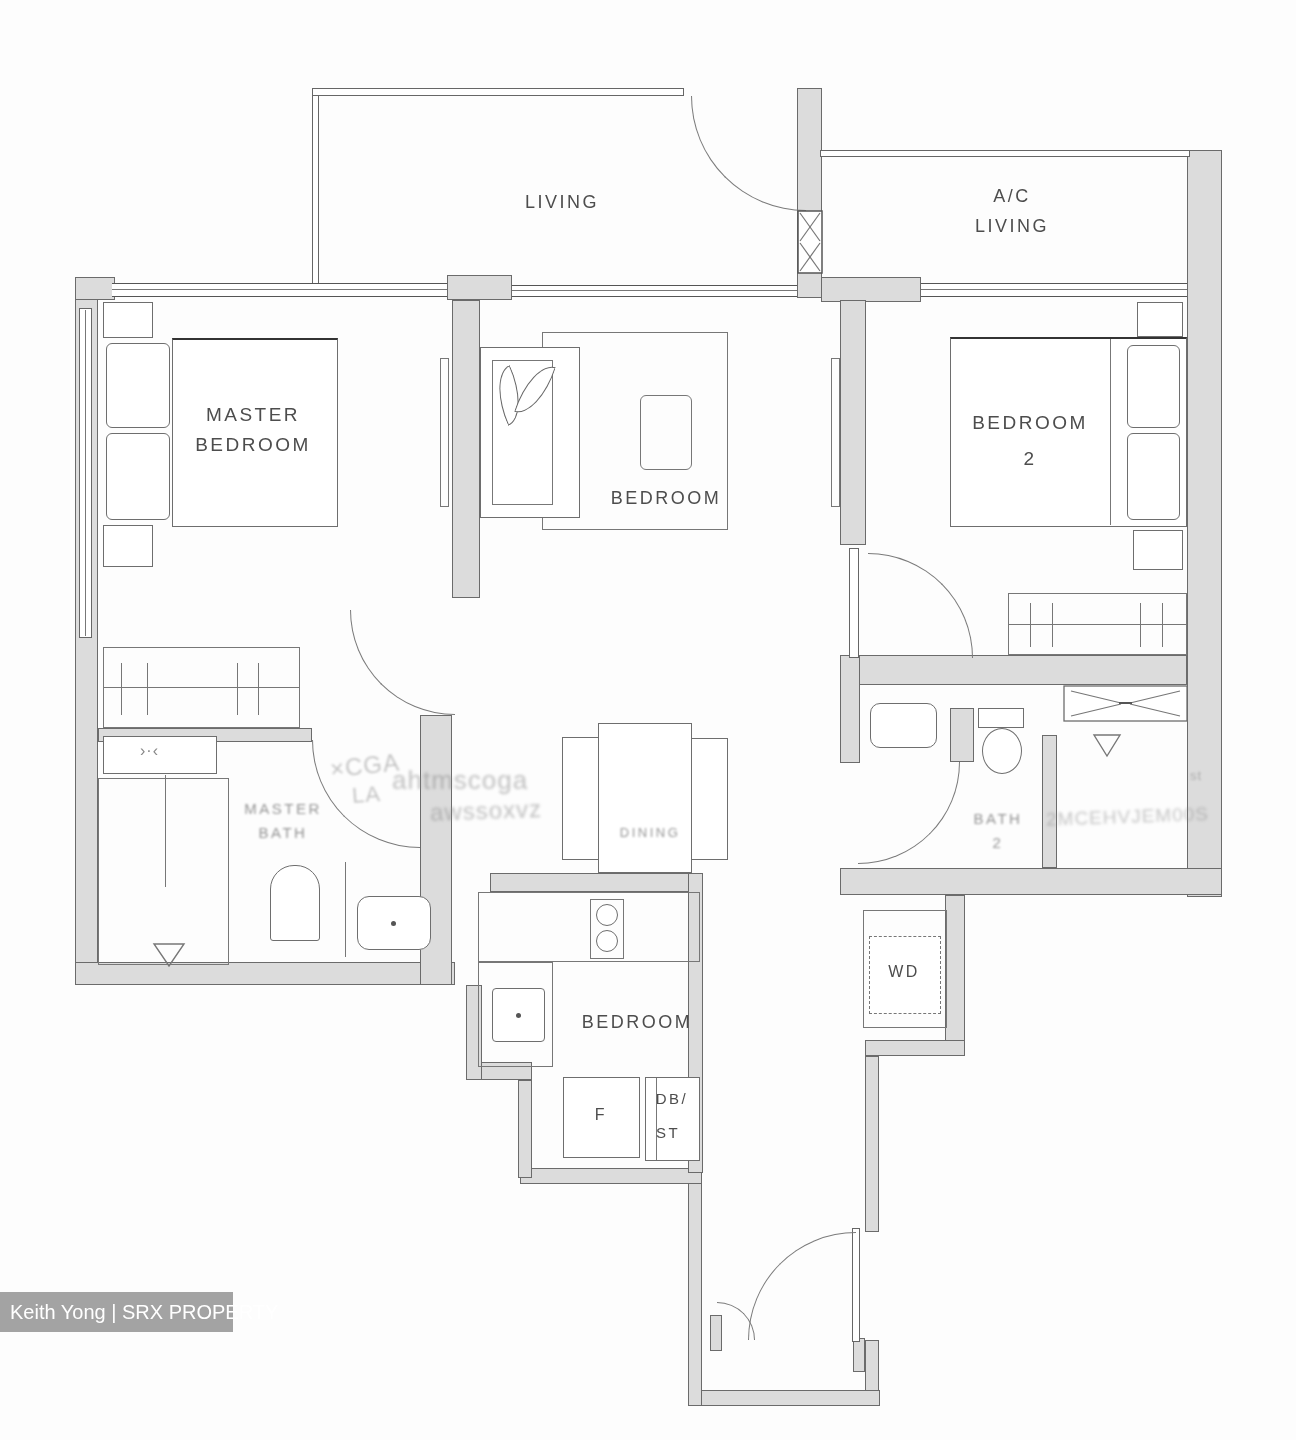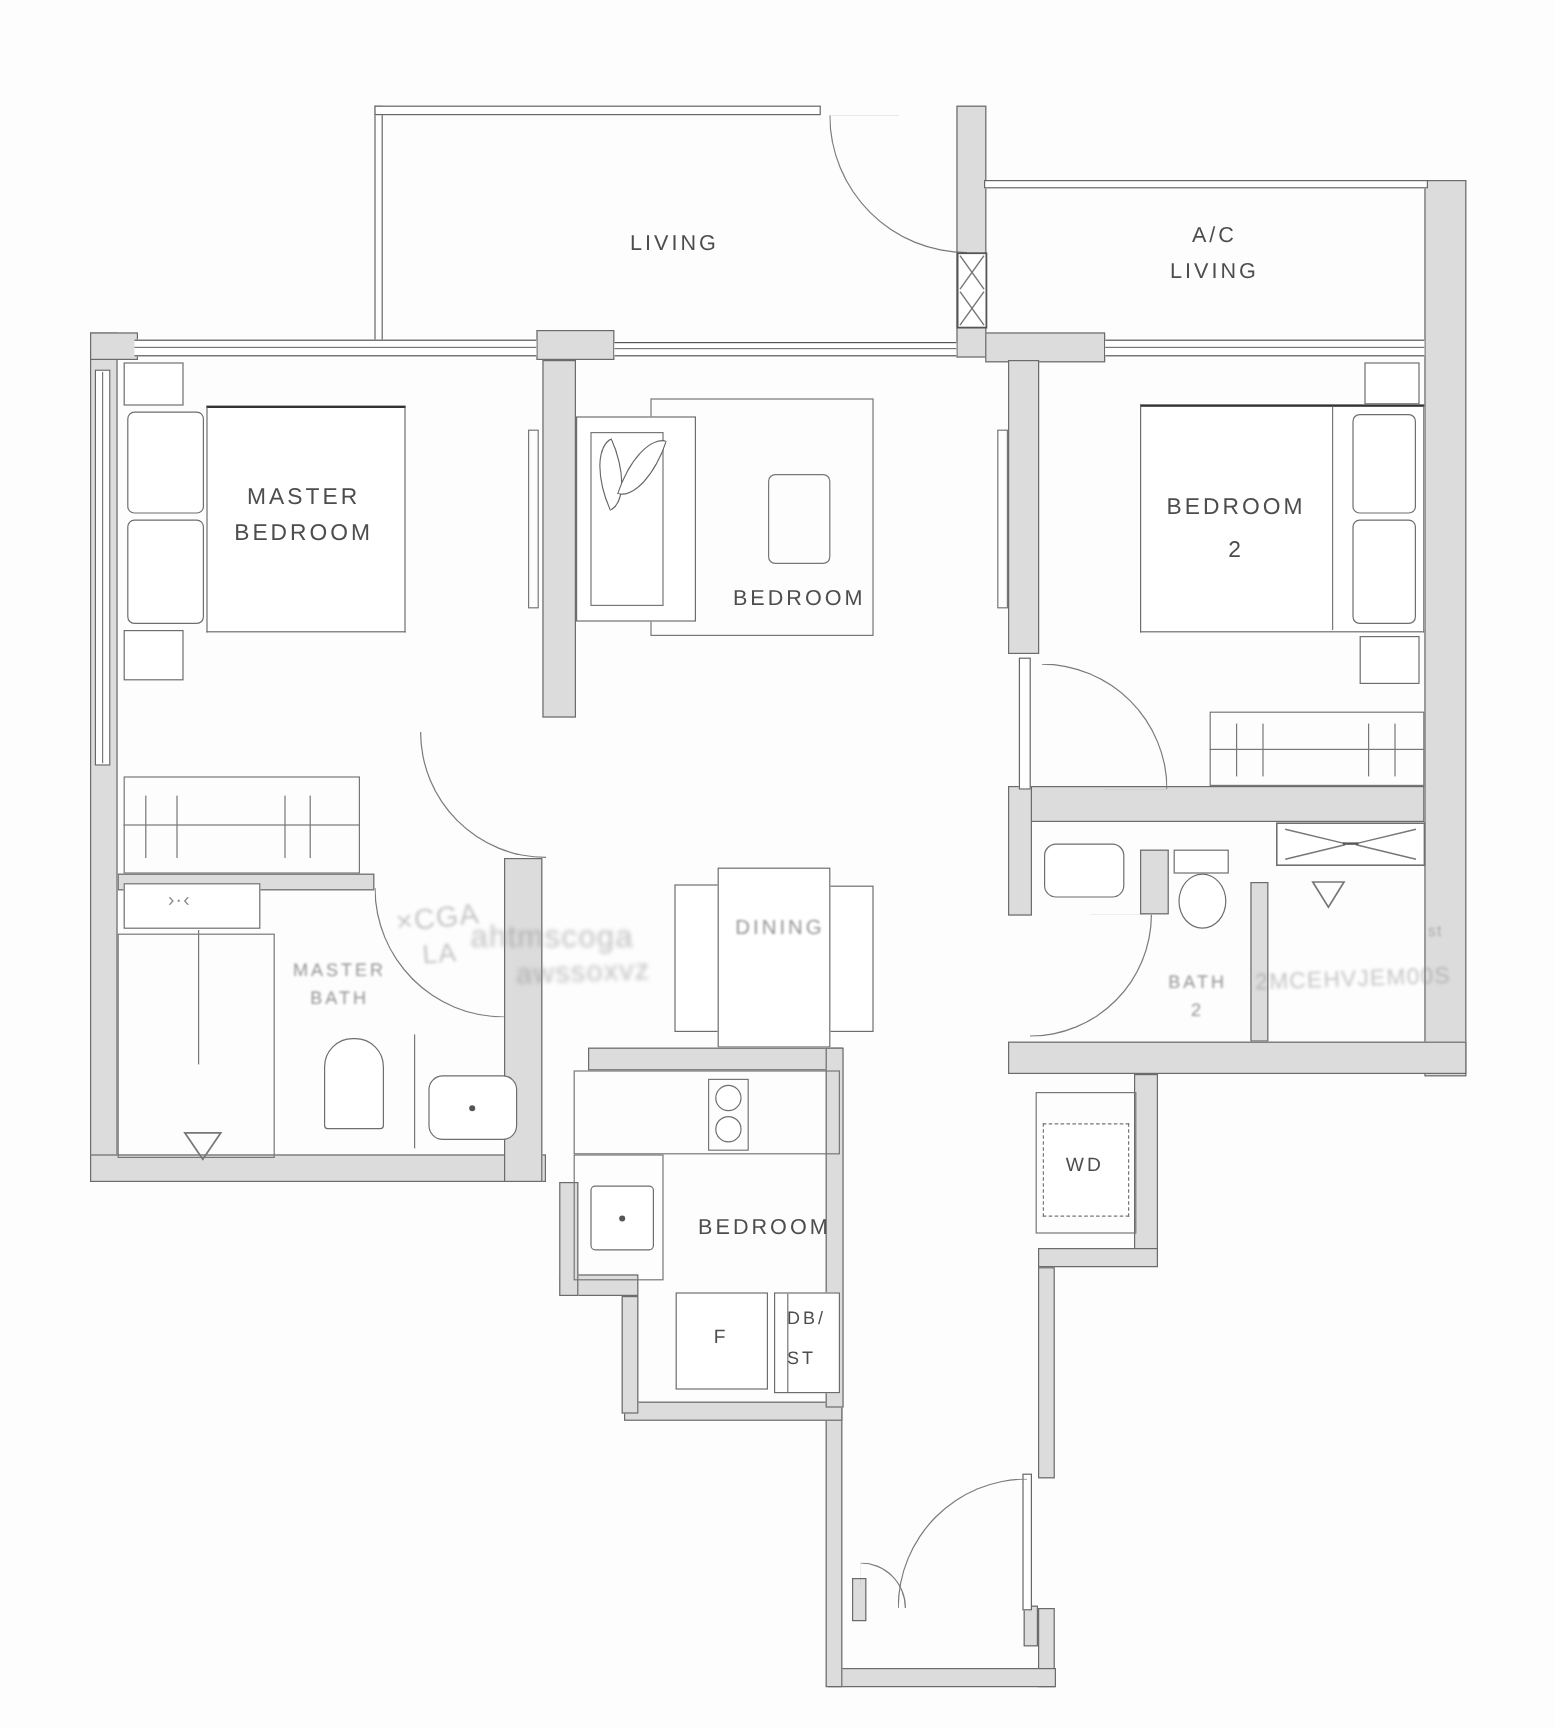--- a/index.html
+++ b/index.html
@@ -176,32 +176,33 @@
   <div class="arc tr" style="left:717px;top:1302px;width:38px;height:38px;"></div>
 
   <div class="lbl" style="left:562px;top:192px;font-size:18px;">LIVING</div>
   <div class="lbl" style="left:1012px;top:186px;font-size:18px;">A/C</div>
   <div class="lbl" style="left:1012px;top:216px;font-size:18px;">LIVING</div>
   <div class="lbl" style="left:253px;top:404px;font-size:19px;">MASTER</div>
   <div class="lbl" style="left:253px;top:434px;font-size:19px;">BEDROOM</div>
   <div class="lbl" style="left:666px;top:488px;font-size:18px;">BEDROOM</div>
   <div class="lbl" style="left:1030px;top:412px;font-size:19px;">BEDROOM</div>
   <div class="lbl" style="left:1030px;top:448px;font-size:19px;">2</div>
-  <div class="lbl garb" style="left:650px;top:763px;font-size:17px;">DINING</div>
+  <div class="lbl garb" style="left:650px;top:825px;font-size:13px;">DINING</div>
   <div class="lbl garb" style="left:283px;top:800px;font-size:15px;">MASTER</div>
   <div class="lbl garb" style="left:283px;top:824px;font-size:15px;">BATH</div>
   <div class="lbl garb" style="left:998px;top:810px;font-size:15px;">BATH</div>
   <div class="lbl garb" style="left:998px;top:834px;font-size:15px;">2</div>
   <div class="lbl" style="left:637px;top:1012px;font-size:18px;">BEDROOM</div>
   <div class="lbl" style="left:601px;top:1106px;font-size:16px;">F</div>
   <div class="lbl" style="left:672px;top:1090px;font-size:15px;">DB/</div>
   <div class="lbl" style="left:668px;top:1124px;font-size:15px;">ST</div>
   <div class="lbl" style="left:904px;top:963px;font-size:16px;">WD</div>
 
   <div class="scrib" style="left:330px;top:752px;font-size:24px;filter:blur(1.2px);opacity:.5;transform:rotate(-6deg);">×CGA</div>
   <div class="scrib" style="left:352px;top:782px;font-size:22px;filter:blur(1.2px);opacity:.5;transform:rotate(-4deg);">LA</div>
   <div class="scrib" style="left:392px;top:765px;font-size:26px;filter:blur(1.8px);opacity:.55;">ahtmscoga</div>
   <div class="scrib" style="left:430px;top:797px;font-size:24px;filter:blur(1.8px);opacity:.55;transform:rotate(-2deg);">awssoxvz</div>
   <div class="scrib" style="left:1046px;top:806px;font-size:19px;filter:blur(1.4px);opacity:.5;transform:rotate(-2deg);">2MCEHVJEM00S</div>
   <div class="scrib" style="left:1190px;top:768px;font-size:13px;filter:blur(0.8px);opacity:.6;">st</div>
 
+  <div id="wm">Keith Yong | SRX PROPERTY</div>
 
 </div>
 
 </body></html>

